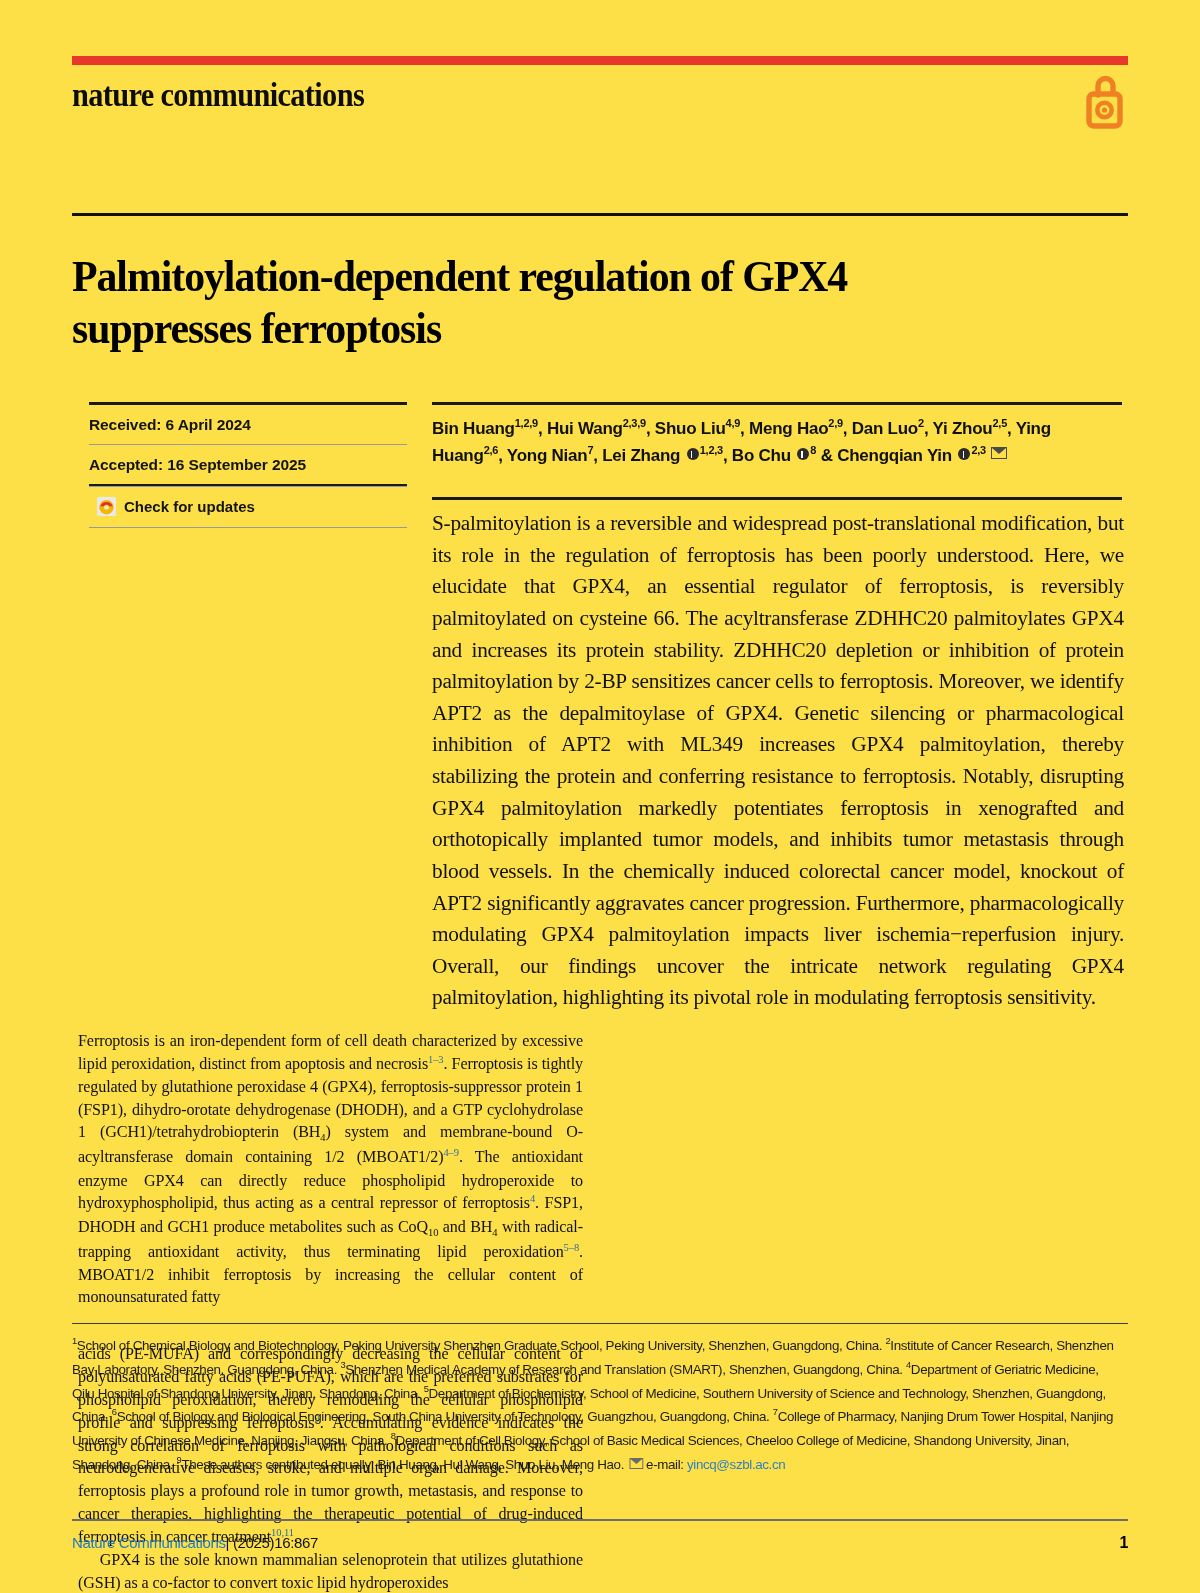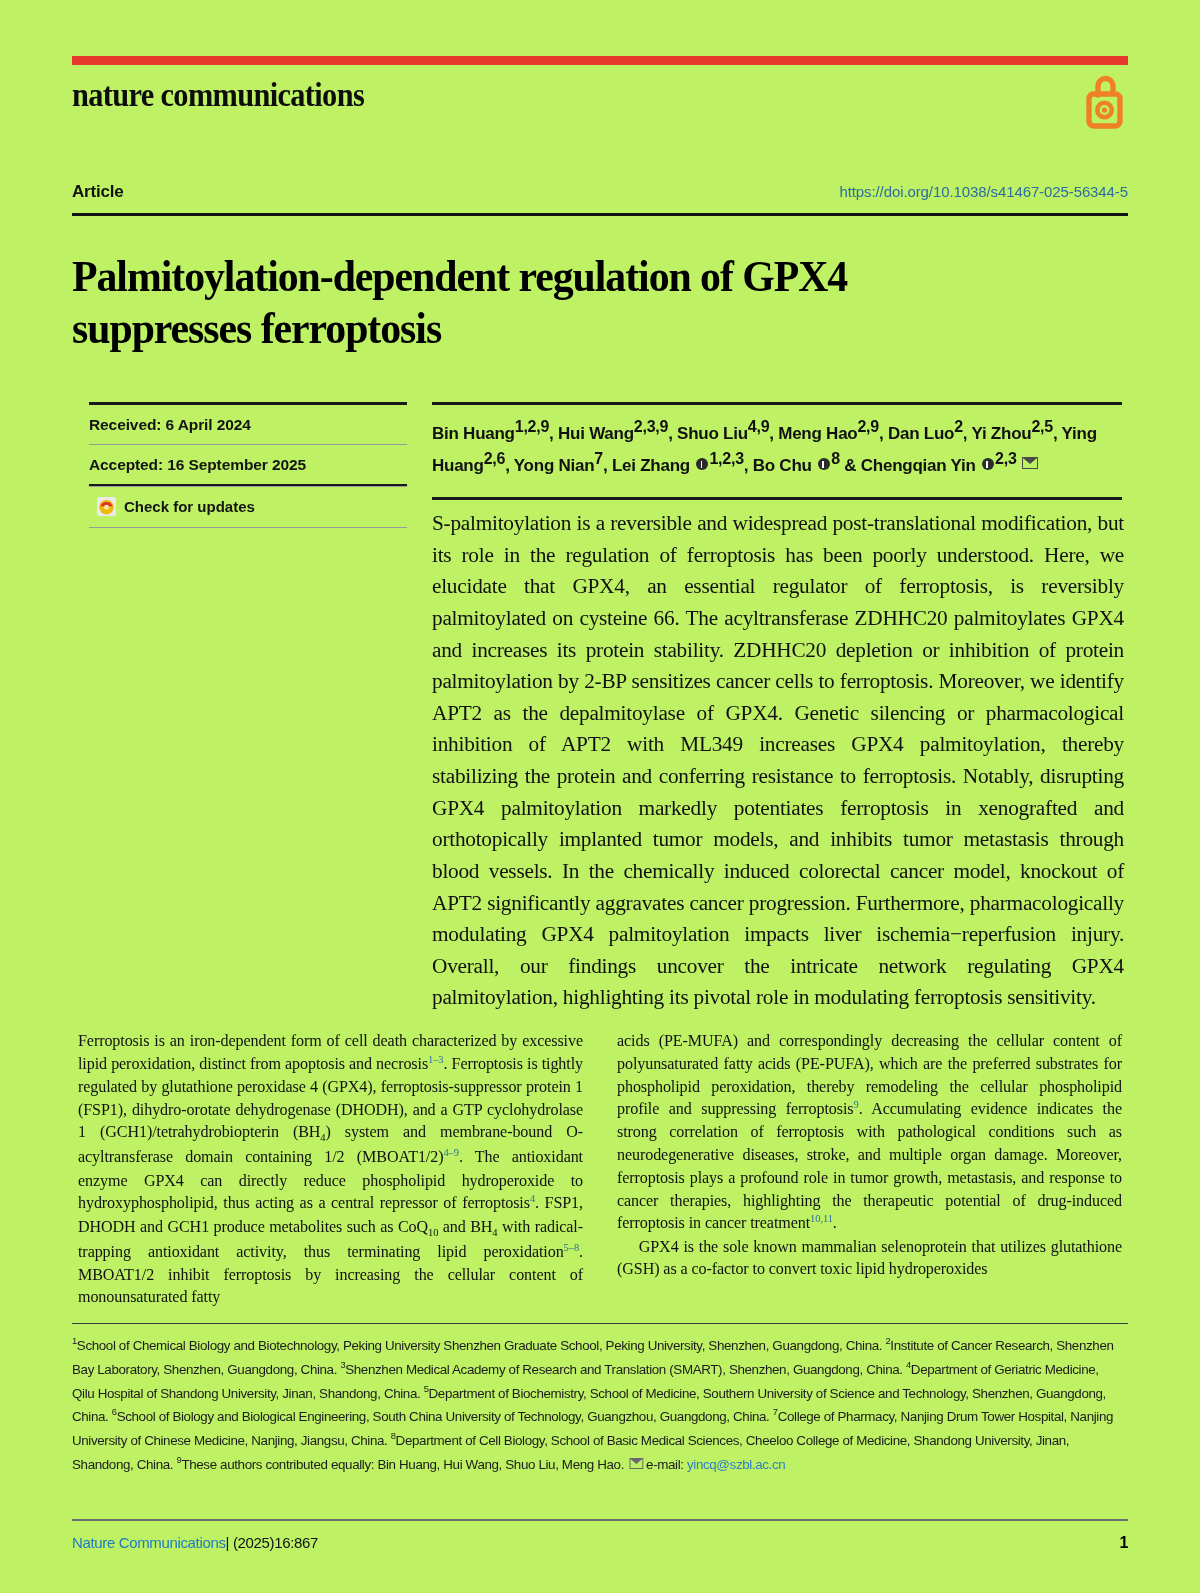--- a/index.html
+++ b/index.html
@@ -10,21 +10,21 @@
   }
   body {
     font-family: "Liberation Sans", sans-serif;
     color: #000000;
   }
   .page {
     position: relative;
     width: 1200px;
     height: 1593px;
     margin: 0 auto;
-    background: #bef264;
+    background: #fde047;
     overflow: hidden;
     box-sizing: border-box;
   }
 
   
   .masthead {
     position: absolute;
     left: 72px;
     top: 56px;
     width: 1056px;
@@ -152,21 +152,21 @@
   }
   .authors .rule-thick { height: 2.5px; background: #1a1a1a; width: 100%; }
   .authors-text {
     padding-top: 10px;
     font-size: 17px;
     font-weight: 700;
     line-height: 1.55;
     letter-spacing: -0.25px;
     color: #111111;
   }
-  .authors-text sup { font-size: 16px; font-weight: 700; }
+  .authors-text sup { font-size: 11px; font-weight: 700; }
   .orcid {
     display: inline-block;
     width: 12px;
     height: 12px;
     border-radius: 50%;
     background: #2b2b2b;
     position: relative;
     vertical-align: 0px;
     margin: 0 1px 0 2px;
   }
@@ -220,20 +220,21 @@
   }
 
   
   .body {
     position: absolute;
     left: 78px;
     top: 1030px;
     width: 1045px;
     display: flex;
     gap: 34px;
+    flex-direction: column;
   }
   .col {
     width: 505px;
     font-family: "Liberation Serif", serif;
     font-size: 16.1px;
     line-height: 1.415;
     letter-spacing: -0.1px;
     color: #111111;
     text-align: justify;
     text-justify: inter-word;
@@ -322,24 +323,20 @@
         <svg width="42" height="56" viewBox="0 0 42 56" aria-hidden="true">
           <path d="M14 22 L14 13 A7.5 7.5 0 0 1 29 13 L29 18" fill="none" stroke="#ef8023" stroke-width="5.4" stroke-linecap="round"></path>
           <rect x="5" y="21" width="31" height="32" rx="4.5" ry="4.5" fill="none" stroke="#ef8023" stroke-width="5.4"></rect>
           <circle cx="20.5" cy="37" r="7.2" fill="none" stroke="#ef8023" stroke-width="4.6"></circle>
           <circle cx="20.5" cy="37" r="2.6" fill="#ef8023"></circle>
         </svg>
       </div>
     </div>
   </div>
 
-  <div class="articleline">
-    <div class="article-kicker">Article</div>
-    <a class="doi-link" href="#">https://doi.org/10.1038/s41467-025-56344-5</a>
-  </div>
 
   <div class="title-rule"></div>
   <h1 class="title">Palmitoylation-dependent regulation of GPX4 suppresses ferroptosis</h1>
 
   <div class="meta">
     <div class="rule-thick"></div>
     <div class="meta-item">Received: 6 April 2024</div>
     <div class="rule-thin"></div>
     <div class="meta-item">Accepted: 16 September 2025</div>
     <div class="rule-thick"></div>

